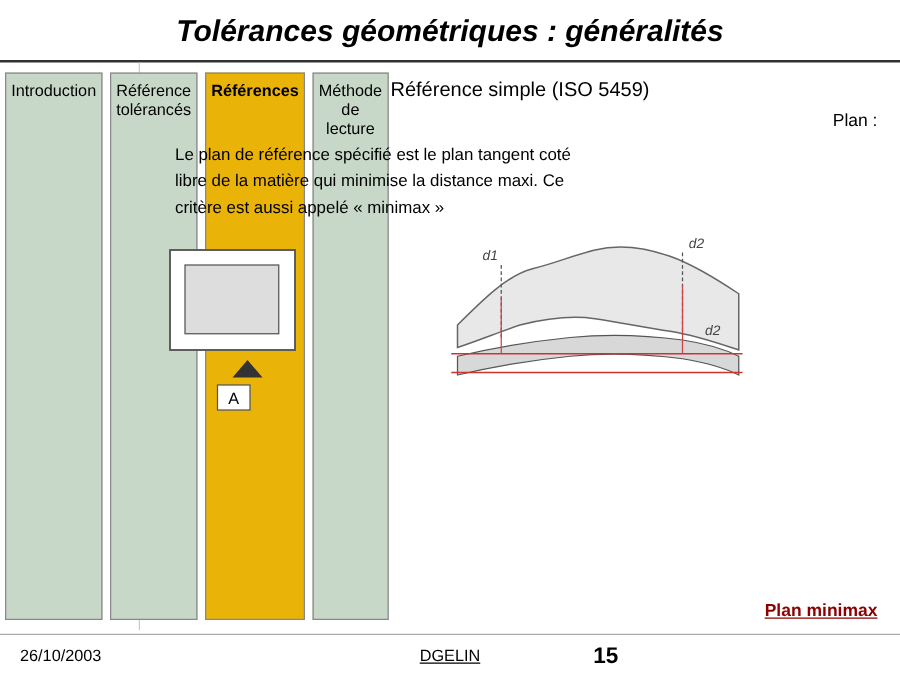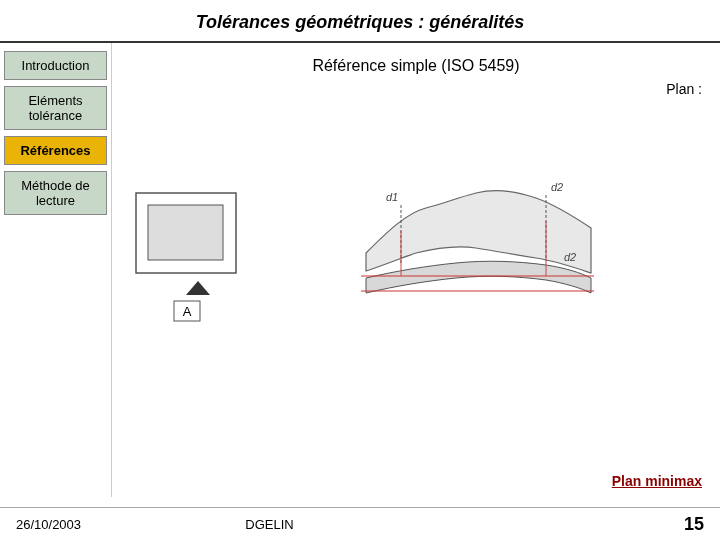--- a/index.html
+++ b/index.html
@@ -13,38 +13,38 @@
     }
 
     
     #header {
       text-align: center;
       padding: 12px 0 8px;
       border-bottom: 2px solid #333;
     }
     #header h1 {
       font-style: italic;
-      font-size: 18px;
+      font-size: 24px;
       font-weight: bold;
       color: #000;
     }
 
     
     #main-layout {
       display: flex;
       height: calc(540px - 54px - 32px);
     }
 
     
     #sidebar {
       width: 112px;
       flex-shrink: 0;
       padding: 8px 4px;
       display: flex;
-      flex-direction: column;
+      flex-direction: row;
       gap: 6px;
       border-right: 1px solid #ccc;
     }
     .sidebar-item {
       background: #c8d8c8;
       border: 1px solid #888;
       padding: 6px 4px;
       text-align: center;
       font-size: 13px;
       cursor: pointer;
@@ -132,49 +132,51 @@
       align-items: center;
       padding: 16px 16px;
       font-size: 13px;
       color: #000;
     }
     #footer-date {
       flex: 1;
     }
     #footer-org {
       flex: 1;
+      text-align: center;
+      text-decoration: underline;
+    }
+    #footer-page {
+      flex: 1;
       text-align: left;
-    }
-    #footer-page {
-      flex: 1;
-      text-align: right;
       font-size: 18px;
       font-weight: bold;
     }
   </style>
 </head>
 <body>
 
 <div id="header">
   <h1>Tolérances géométriques : généralités</h1>
 </div>
 
 <div id="main-layout">
 
   <div id="sidebar">
 
   <div class="sidebar-item">Introduction</div>
-      <div class="sidebar-item">Eléments tolérance</div>
+      <div class="sidebar-item">Référence tolérancés</div>
       <div class="sidebar-item active">Références</div>
       <div class="sidebar-item">Méthode de lecture</div>
     </div>
 
   <div id="content">
     <div id="content-title">Référence simple (ISO 5459)</div>
     <div id="plan-label">Plan :</div>
+    <div id="description-text">Le plan de référence spécifié est le plan tangent coté libre de la matière qui minimise la distance maxi. Ce critère est aussi appelé « minimax »</div>
 
     <div id="diagram-area">
 
       <div id="left-diagram">
         <svg width="160" height="145">
 
           <rect x="10" y="10" width="100" height="80" fill="white" stroke="#555" stroke-width="1.5"></rect>
 
           <rect x="22" y="22" width="75" height="55" fill="#ddd" stroke="#555" stroke-width="1"></rect>
 

